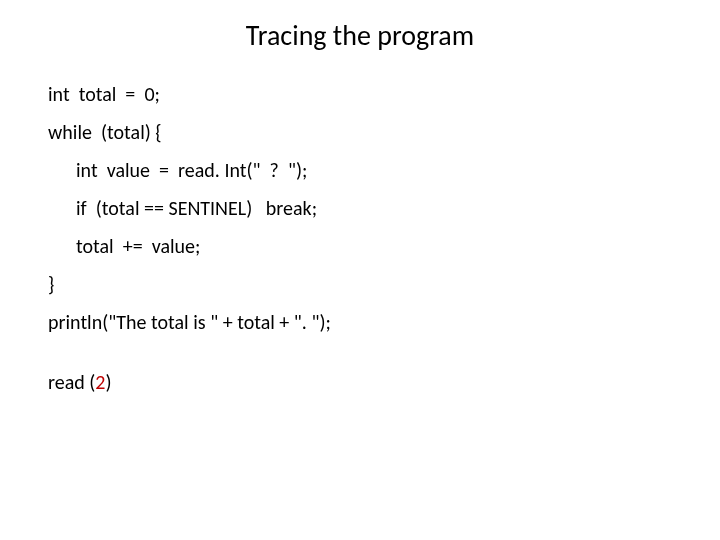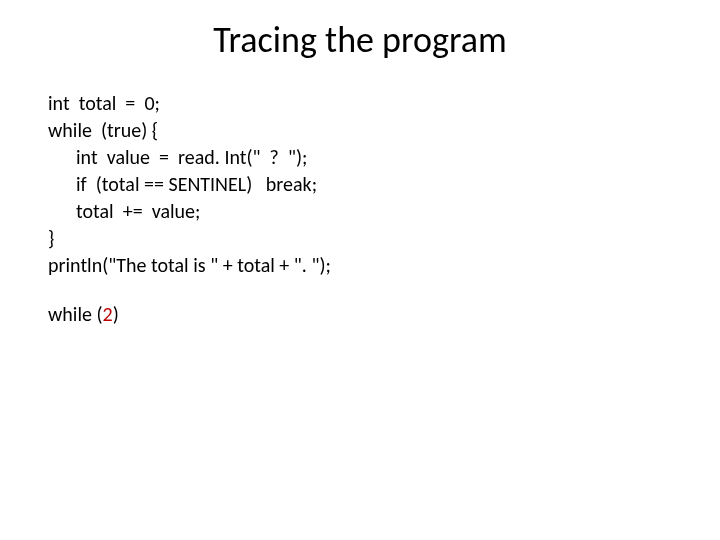--- a/index.html
+++ b/index.html
@@ -12,57 +12,58 @@
     color: #000000;
   }
   .slide {
     width: 720px;
     height: 540px;
     box-sizing: border-box;
     padding-top: 18px;
   }
   .title {
     text-align: center;
-    font-size: 36px;
+    font-size: 28px;
     font-weight: 400;
     margin-bottom: 28px;
   }
   .body {
     padding-left: 48px;
     font-size: 20px;
     line-height: 1.35;
   }
   .body .line {
     white-space: pre;
+    margin-top: 11px;
   }
   .indent {
     padding-left: 28px;
   }
   .gap {
     height: 22px;
   }
   .red { color: #bf0000; }
 </style>
 </head>
 <body>
 
 <div class="slide">
 
   <div class="title">Tracing the program</div>
 
   <div class="body">
 
     <div class="line">int  total  =  0;</div>
-    <div class="line">while  (true) {</div>
+    <div class="line">while  (total) {</div>
     <div class="line indent">int  value  =  read. Int("  ?  ");</div>
     <div class="line indent">if  (total == SENTINEL)   break;</div>
     <div class="line indent">total  +=  value;</div>
     <div class="line">}</div>
     <div class="line">println("The total is " + total + ". ");</div>
 
     <div class="gap"></div>
 
 
 
-    <div class="line"><span>while (</span><span class="red">2</span><span>)</span></div>
+    <div class="line"><span>read (</span><span class="red">2</span><span>)</span></div>
 
   </div>
 </div>
 
 </body></html>

